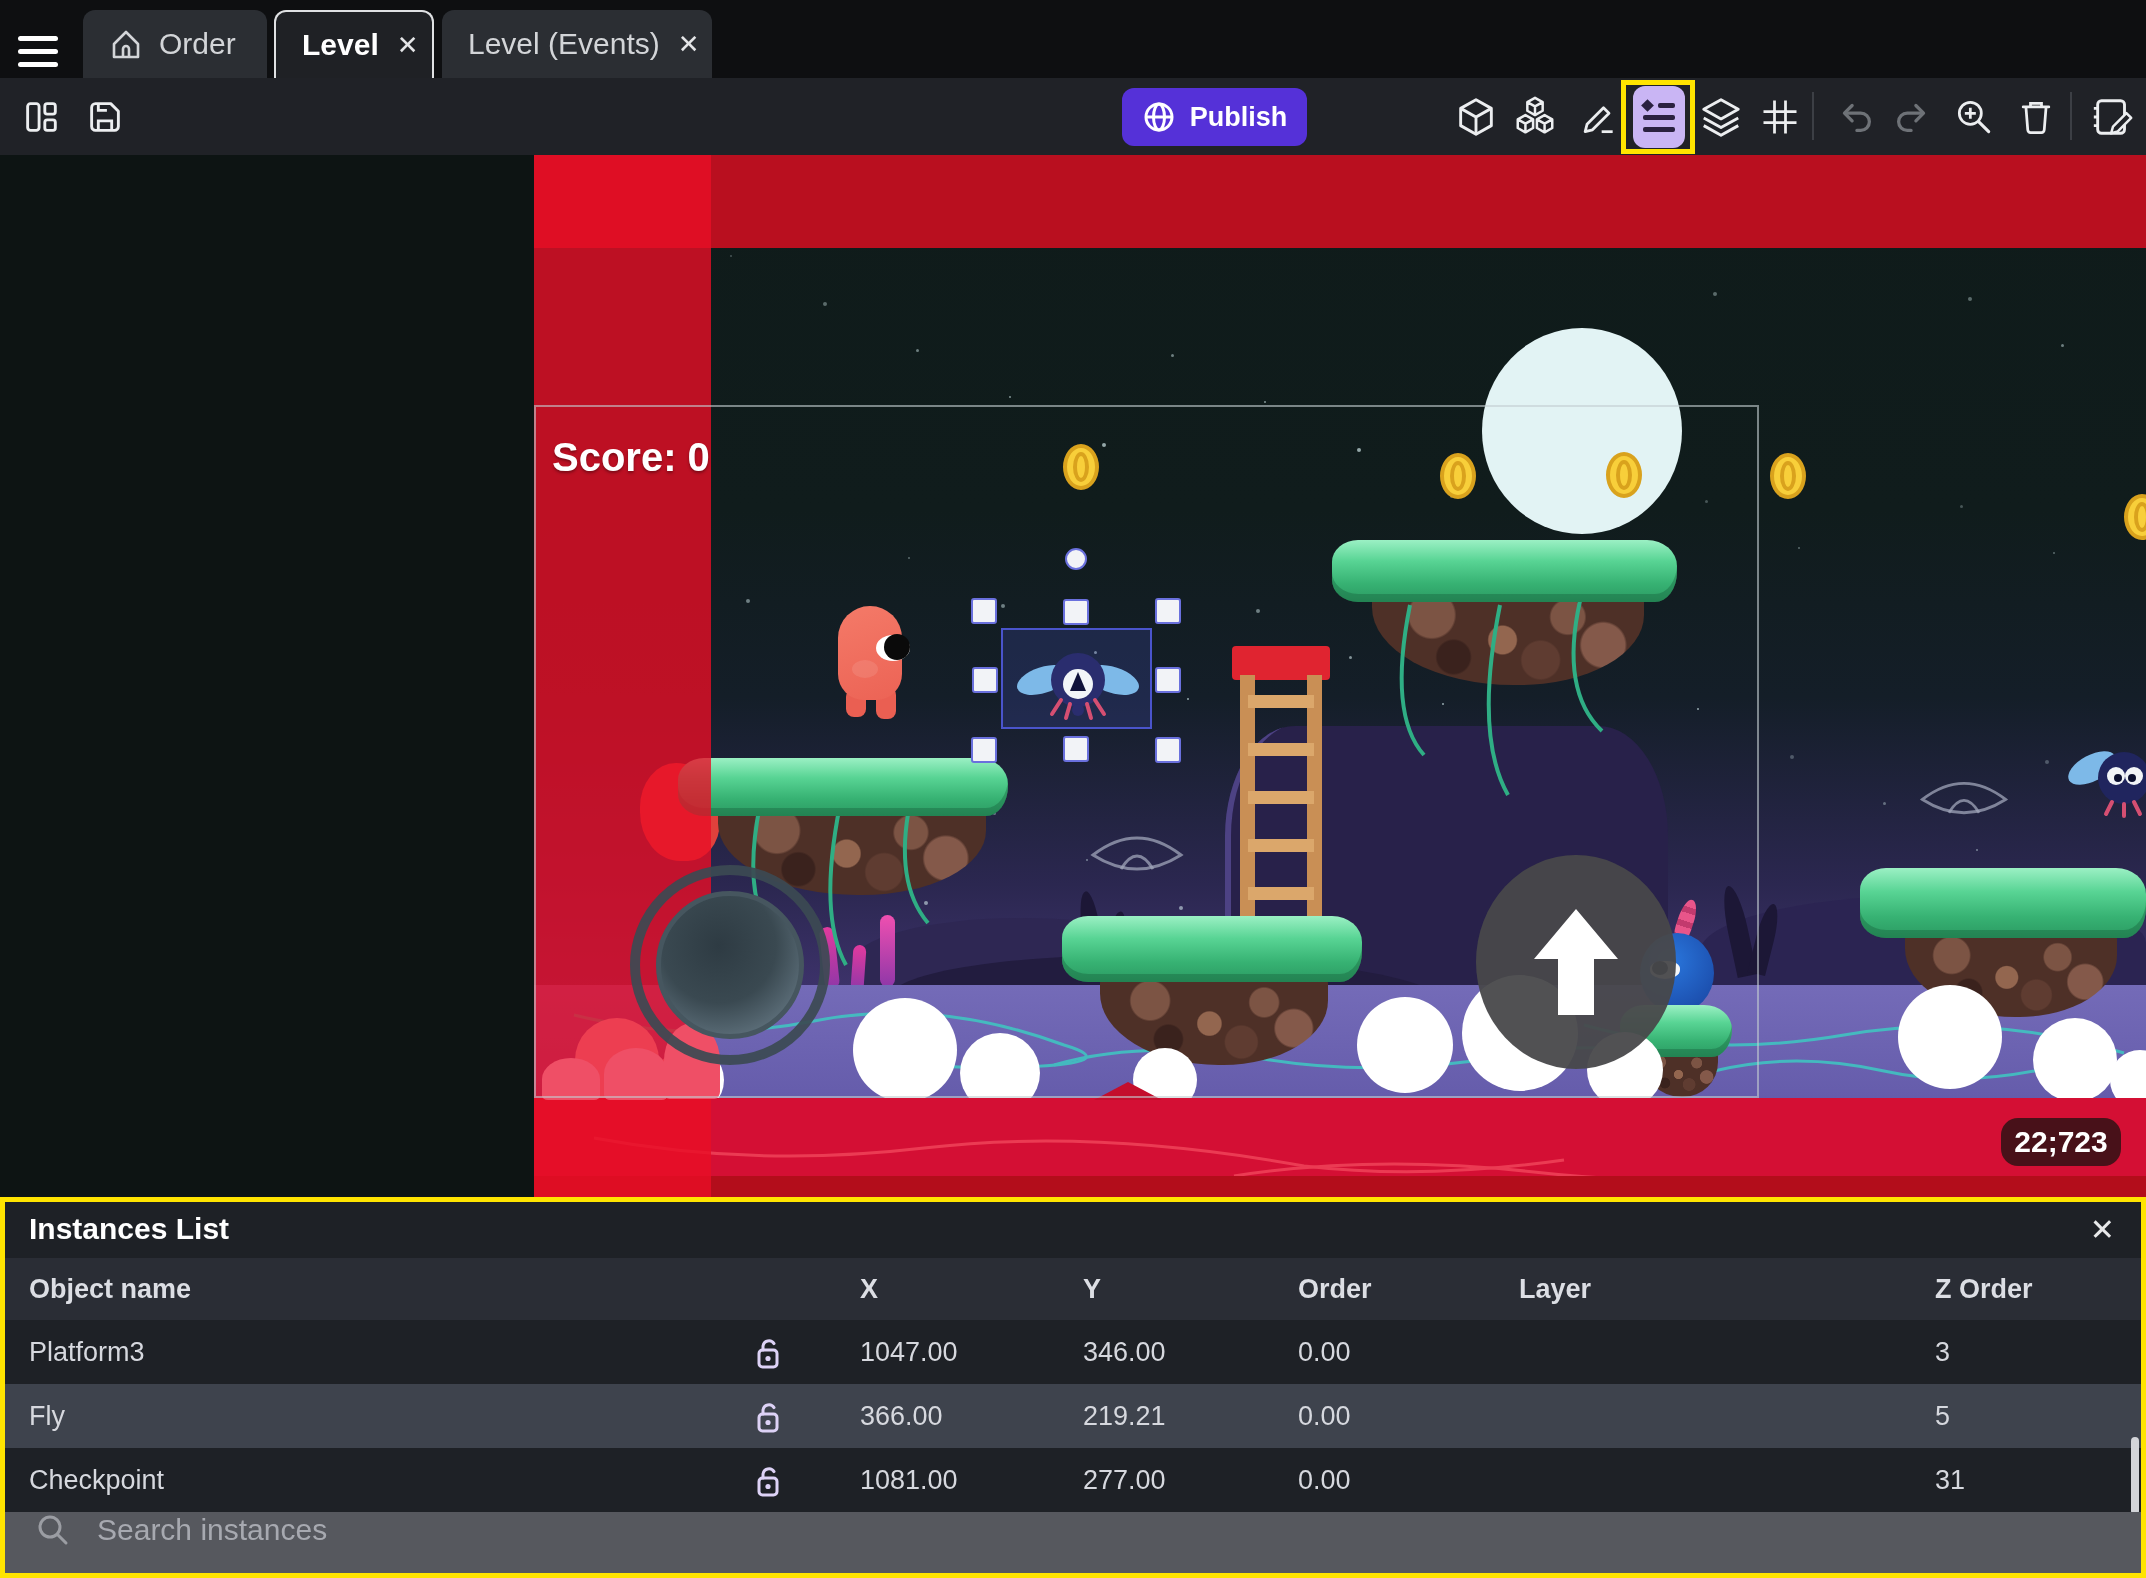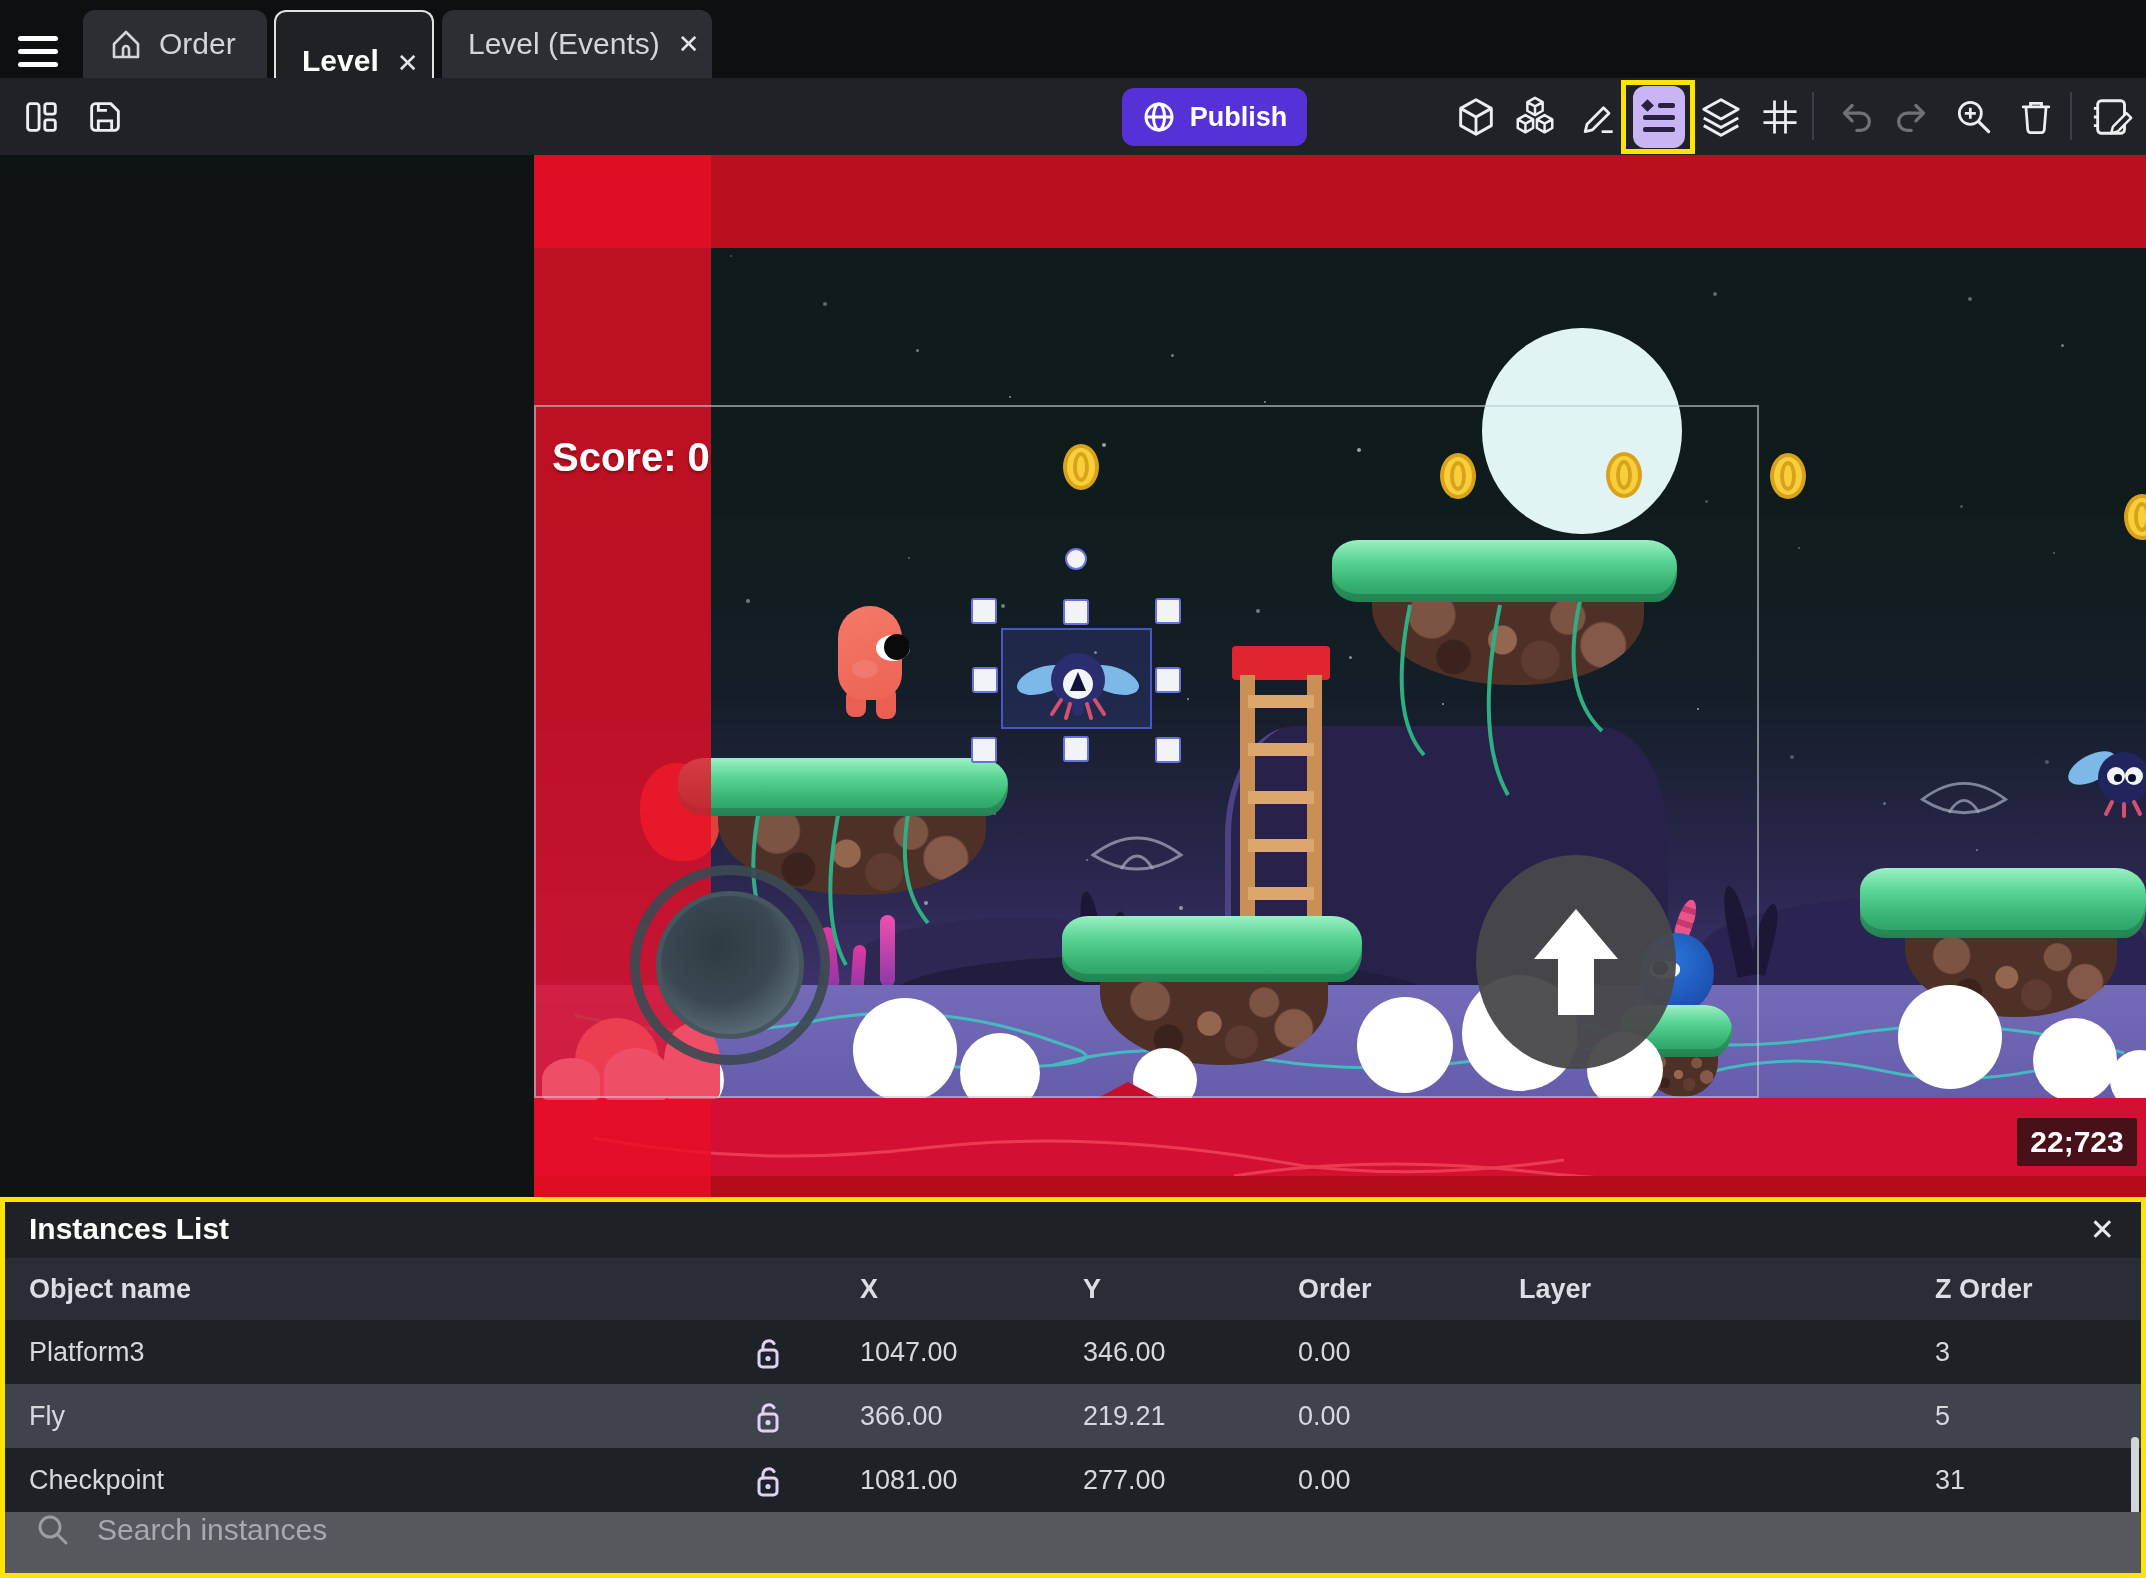--- a/index.html
+++ b/index.html
@@ -80,21 +80,21 @@
       </span>
     </div>
     <div class="tab tab-inactive" style="left:83px;width:184px;">
       <span>
         <svg width="34" height="34" viewBox="0 0 34 34">
             <path d="M5 17 L17 5 L29 17 V30 H5 Z M14 30 V22 a3 3 0 0 1 6 0 V30" fill="none" stroke="#d3d5d8" stroke-width="2.6" stroke-linejoin="round"></path>
           </svg>
       </span>
       <span class="tab-label">Order</span>
     </div>
-    <div class="tab tab-active" style="left:274px;width:160px;align-items:flex-end;">
+    <div class="tab tab-active" style="left:274px;width:160px;">
       <span class="tab-label">Level</span>
       <span class="tab-close">✕</span>
     </div>
     <div class="tab tab-inactive" style="left:442px;width:270px;">
       <span class="tab-label">Level (Events)</span>
       <span class="tab-close">✕</span>
     </div>
   </div>
 
   <div id="toolbar">
@@ -419,22 +419,22 @@
            background:radial-gradient(circle at 42% 36%,#2e3b43 0%,#3a4951 48%,#5d6f7a 80%,#7d8f99 100%);border:5px solid #46565f;box-sizing:border-box;"></div>
     </div>
 
     <div>
       <div class="abs" style="left:1476px;top:700px;width:200px;height:214px;border-radius:50%;background:rgba(72,72,74,.95);z-index:40;"></div>
       <svg class="abs" style="left:1526px;top:748px;z-index:41;" width="100" height="118" viewBox="0 0 100 118">
         <path d="M50 6 L92 56 H68 V112 H32 V56 H8 Z" fill="#fff"></path>
       </svg>
     </div>
 
-    <div class="abs" style="left:2001px;top:963px;width:120px;height:48px;background:rgba(52,18,22,.88);border-radius:2px;color:#fff;
-                font-size:30px;font-weight:700;display:flex;align-items:center;justify-content:center;z-index:42;margin-left:16px;">22;723</div>
+    <div class="abs" style="left:2001px;top:963px;width:120px;height:48px;background:rgba(52,18,22,.88);border-radius:17px;color:#fff;
+                font-size:30px;font-weight:700;display:flex;align-items:center;justify-content:center;z-index:42;">22;723</div>
   </div>
 
   <div id="panel">
     <div id="panel-title">
       <span class="t">Instances List</span>
       <span id="panel-close">✕</span>
     </div>
     <div id="panel-header">
       <span class="hcell col-name">Object name</span>
       <span class="hcell col-x">X</span>

